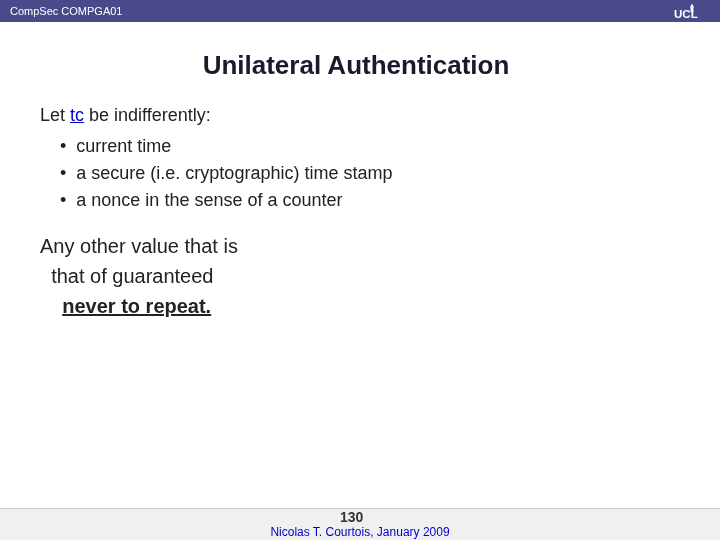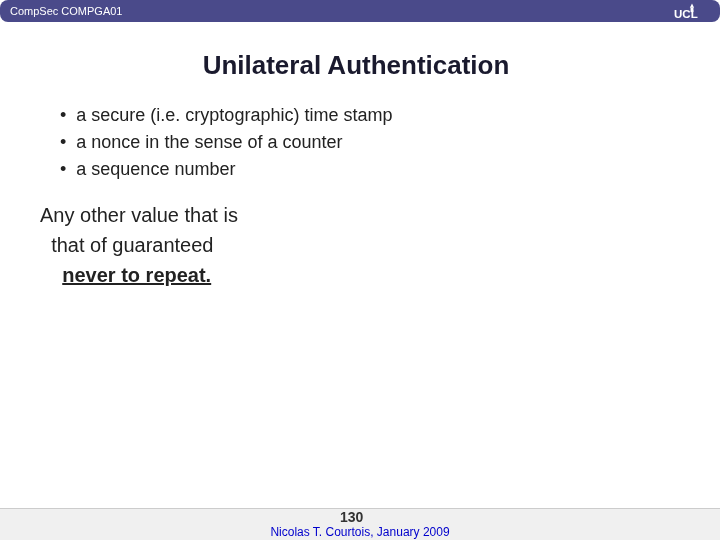--- a/index.html
+++ b/index.html
@@ -18,21 +18,20 @@
     }
 
     
     .top-bar {
       background: #4a4a8a;
       height: 22px;
       display: flex;
       align-items: center;
       padding: 0 10px;
       position: relative;
-      border-radius: 8px;
     }
 
     .top-bar-title {
       color: #ffffff;
       font-size: 11px;
     }
 
     .ucl-logo-top {
       position: absolute;
       right: 10px;
@@ -154,30 +153,34 @@
       <rect x="23" y="8" width="4" height="6" fill="white"></rect>
       <text x="0" y="22" font-size="16" fill="white" font-family="Arial" font-weight="bold">UCL</text>
     </svg>
   </div>
 </div>
 
 <div class="main-content">
 
   <h1 class="slide-title">Unilateral Authentication</h1>
 
+  <p class="intro-text">
+    Let <span class="tc">tc</span>
+    <span> be indifferently:</span>
+  </p>
 
   <ul class="bullet-list">
+    <li>
+      <span>current time</span>
+    </li>
     <li>
       <span>a secure (i.e. cryptographic) time stamp</span>
     </li>
     <li>
       <span>a nonce in the sense of a counter</span>
-    </li>
-    <li>
-      <span>a sequence number</span>
     </li>
   </ul>
 
   <div class="any-other">
     <span>Any other value that is</span><br>
     &nbsp;&nbsp;<span>that of guaranteed</span><br>
     &nbsp;&nbsp;&nbsp;&nbsp;<span class="never">never to repeat.</span>
   </div>
 
 </div>

